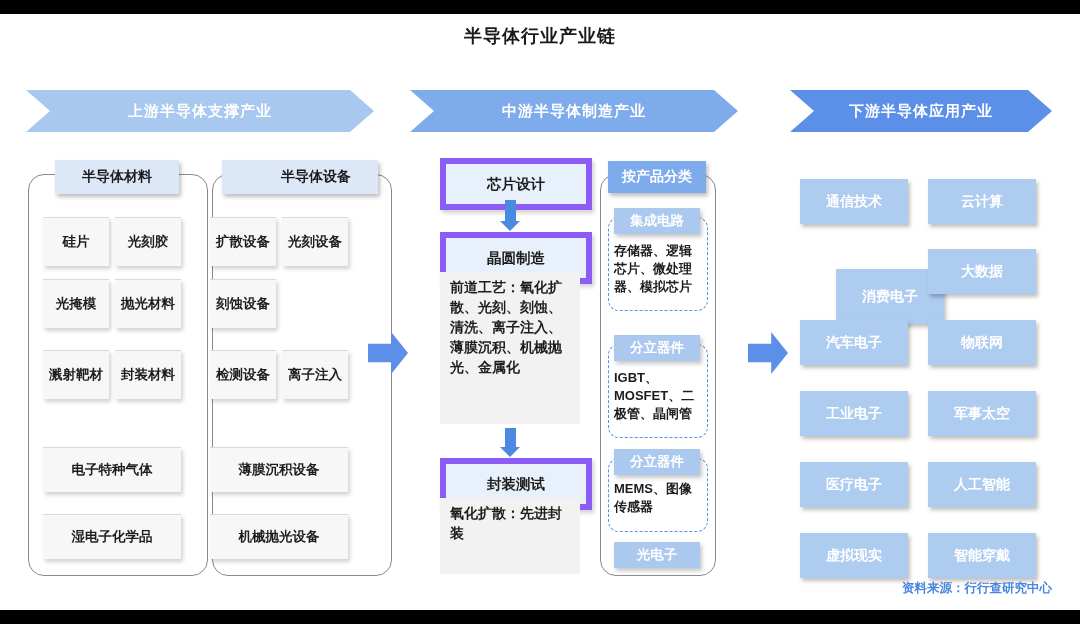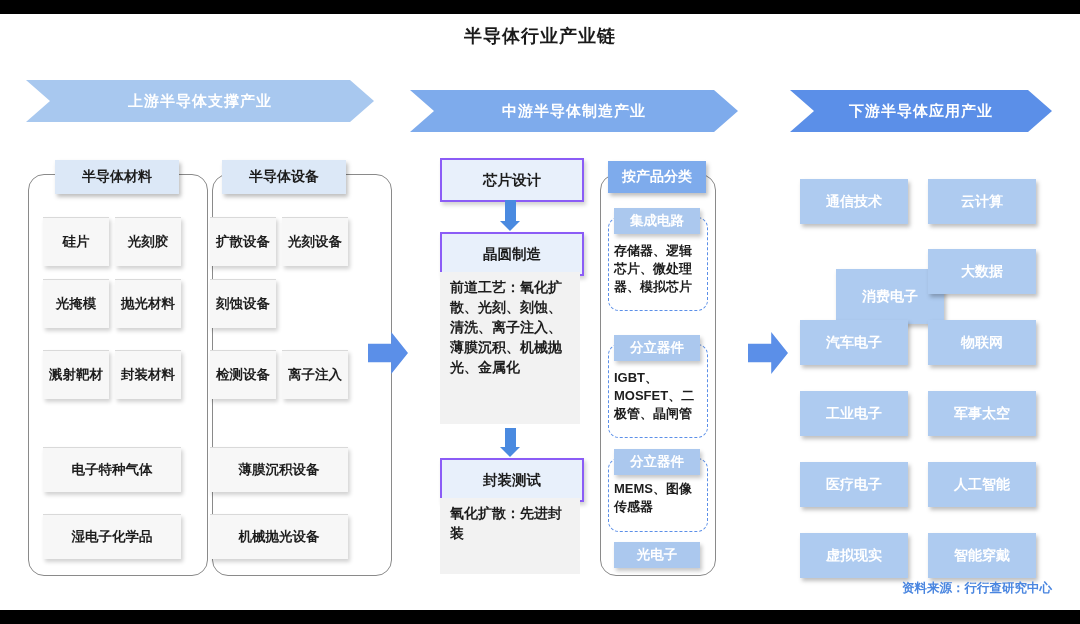--- a/index.html
+++ b/index.html
@@ -16,21 +16,21 @@
     font-size:18px;font-weight:bold;color:#1a1a1a;letter-spacing:1px;
   }
   
   .banner{
     position:absolute;height:42px;color:#fff;font-size:15px;font-weight:bold;
     display:flex;align-items:center;justify-content:center;
     clip-path:polygon(0 0,calc(100% - 24px) 0,100% 50%,calc(100% - 24px) 100%,0 100%,24px 50%);
     filter:drop-shadow(2px 3px 3px rgba(0,0,0,.30));
     letter-spacing:1px;
   }
-  #banner-up{left:26px;top:66px;width:348px;background:#a8c8ef;}
+  #banner-up{left:26px;top:76px;width:348px;background:#a8c8ef;}
   #banner-mid{left:410px;top:76px;width:328px;background:#7eabec;}
   #banner-down{left:790px;top:76px;width:262px;background:#5b8fe8;}
 
   
   .big-arrow{
     position:absolute;width:40px;height:42px;background:#5b8fe8;
     clip-path:polygon(0 28%,58% 28%,58% 0,100% 50%,58% 100%,58% 72%,0 72%);
   }
   #arrow-1{left:368px;top:318px;}
   #arrow-2{left:748px;top:318px;}
@@ -45,21 +45,21 @@
     box-shadow:2px 3px 4px rgba(0,0,0,.25);
   }
   .leaf{
     position:absolute;background:#f7f7f7;border-top:1px solid #d9d9d9;
     color:#1d1d1d;font-size:13.5px;font-weight:bold;line-height:1.15;
     display:flex;align-items:center;justify-content:center;text-align:center;
     box-shadow:2px 3px 4px rgba(0,0,0,.18);
   }
   
   .flow-box{
-    position:absolute;background:#e8f0fb;border:2px solid #8b5cf6;
+    position:absolute;background:#e8f0fb;border:6px solid #8b5cf6;
     color:#1d1d1d;font-size:14.5px;font-weight:bold;
     display:flex;align-items:center;justify-content:center;
     box-shadow:2px 3px 4px rgba(0,0,0,.18);
   }
   .flow-text{
     position:absolute;background:#f2f2f2;color:#1d1d1d;font-size:14px;
     font-weight:bold;line-height:1.42;padding:6px 8px 6px 10px;box-sizing:border-box;
   }
   .down-arrow{
     position:absolute;width:11px;background:#4a8ae0;
@@ -117,21 +117,21 @@
   <div class="leaf" style="left:43px;top:203px;width:66px;height:48px;">硅片</div>
   <div class="leaf" style="left:115px;top:203px;width:66px;height:48px;">光刻胶</div>
   <div class="leaf" style="left:115px;top:265px;width:66px;height:48px;">抛光材料</div>
   <div class="leaf" style="left:43px;top:265px;width:66px;height:48px;">光掩模</div>
   <div class="leaf" style="left:43px;top:336px;width:66px;height:48px;">溅射靶材</div>
   <div class="leaf" style="left:115px;top:336px;width:66px;height:48px;">封装材料</div>
   <div class="leaf" style="left:43px;top:433px;width:138px;height:44px;">电子特种气体</div>
   <div class="leaf" style="left:43px;top:500px;width:138px;height:44px;">湿电子化学品</div>
 
   <div class="group-box" style="left:212px;top:160px;width:178px;height:400px;"></div>
-  <div class="group-title" style="left:222px;top:146px;width:124px;height:34px;">半导体设备</div>
+  <div class="group-title" style="left:222px;top:146px;width:124px;height:34px;padding-left:32px;">半导体设备</div>
 
   <div class="leaf" style="left:210px;top:203px;width:66px;height:48px;">扩散设备</div>
   <div class="leaf" style="left:282px;top:203px;width:66px;height:48px;">光刻设备</div>
   <div class="leaf" style="left:210px;top:265px;width:66px;height:48px;">刻蚀设备</div>
   <div class="leaf" style="left:210px;top:336px;width:66px;height:48px;">检测设备</div>
   <div class="leaf" style="left:282px;top:336px;width:66px;height:48px;">离子注入</div>
   <div class="leaf" style="left:210px;top:433px;width:138px;height:44px;">薄膜沉积设备</div>
   <div class="leaf" style="left:210px;top:500px;width:138px;height:44px;">机械抛光设备</div>
 
   <div class="big-arrow" id="arrow-1"></div>

